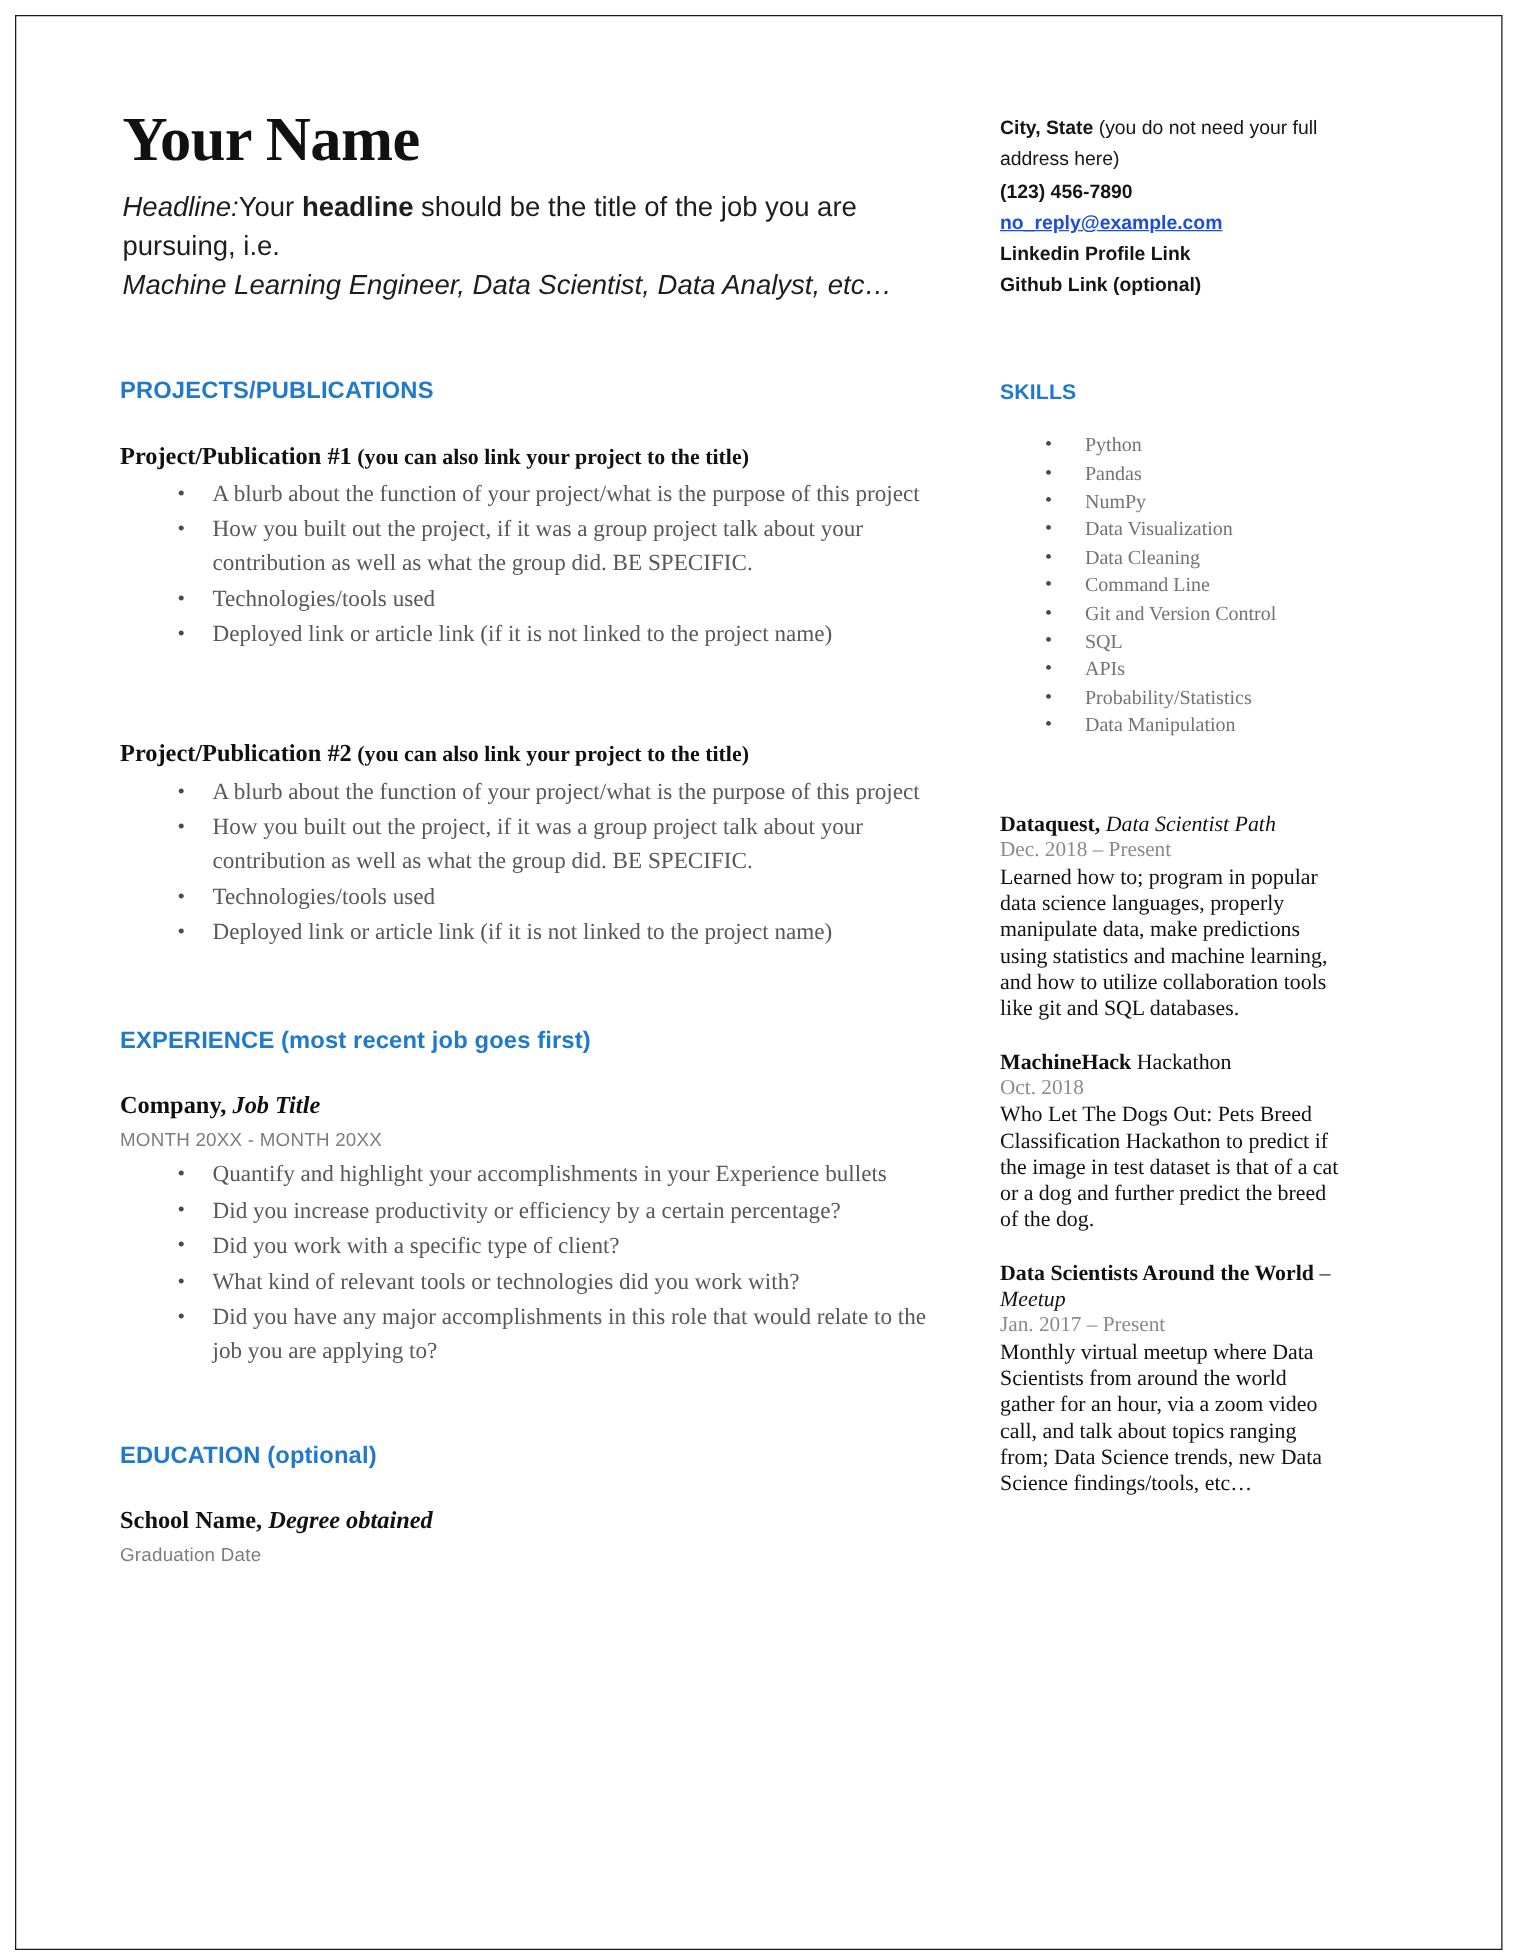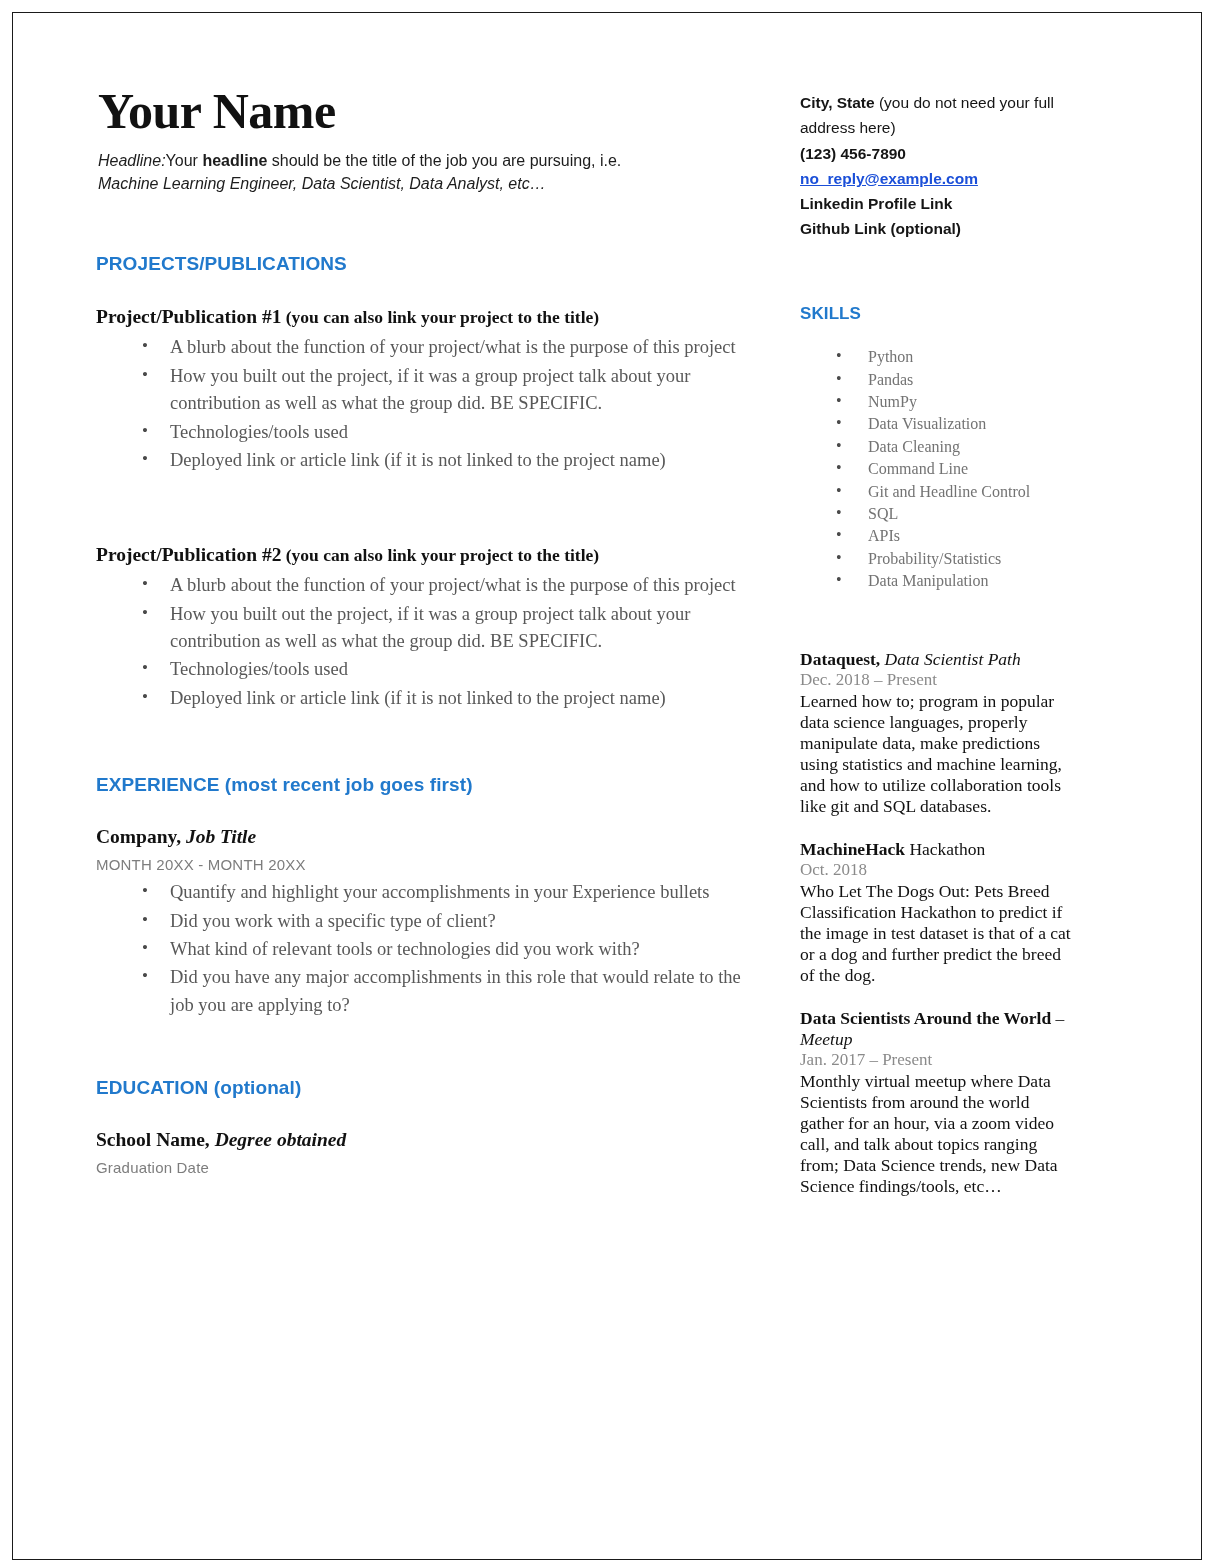--- a/index.html
+++ b/index.html
@@ -56,21 +56,21 @@
     font-family: "Liberation Serif", serif;
     font-weight: bold;
     font-size: 50px;
     line-height: 1.0;
     letter-spacing: -0.5px;
     color: #111111;
     margin: 0 0 14px 2px;
   }
   .headline {
     font-family: "Liberation Sans", sans-serif;
-    font-size: 16px;
+    font-size: 22px;
     line-height: 1.42;
     color: #1d1d1d;
     margin: 0 0 0 2px;
     max-width: 650px;
   }
   .headline .lbl {
     font-style: italic;
     font-weight: normal;
   }
   .headline .bold { font-weight: bold; }
@@ -265,20 +265,21 @@
       <div class="left-section exp">
         <h2 class="section-heading">EXPERIENCE (most recent job goes first)</h2>
 
         <div class="exp-entry">
           <p class="entry-title">
             <span>Company,</span><span class="ital"> Job Title</span>
           </p>
           <p class="date-line">MONTH 20XX - MONTH 20XX</p>
           <ul class="bullets">
             <li>Quantify and highlight your accomplishments in your Experience bullets</li>
+            <li>Did you increase productivity or efficiency by a certain percentage?</li>
             <li>Did you work with a specific type of client?</li>
             <li>What kind of relevant tools or technologies did you work with?</li>
             <li>Did you have any major accomplishments in this role that would relate to the job you are applying to?</li>
           </ul>
         </div>
       </div>
 
       <div class="left-section edu">
         <h2 class="section-heading">EDUCATION (optional)</h2>
 
@@ -306,21 +307,21 @@
 
       <div class="right-section skills">
         <h2 class="section-heading right">SKILLS</h2>
         <ul class="skills-list">
           <li>Python</li>
           <li>Pandas</li>
           <li>NumPy</li>
           <li>Data Visualization</li>
           <li>Data Cleaning</li>
           <li>Command Line</li>
-          <li>Git and Headline Control</li>
+          <li>Git and Version Control</li>
           <li>SQL</li>
           <li>APIs</li>
           <li>Probability/Statistics</li>
           <li>Data Manipulation</li>
         </ul>
       </div>
 
       <div class="right-section extras">
 
         <div class="extra-entry first">

